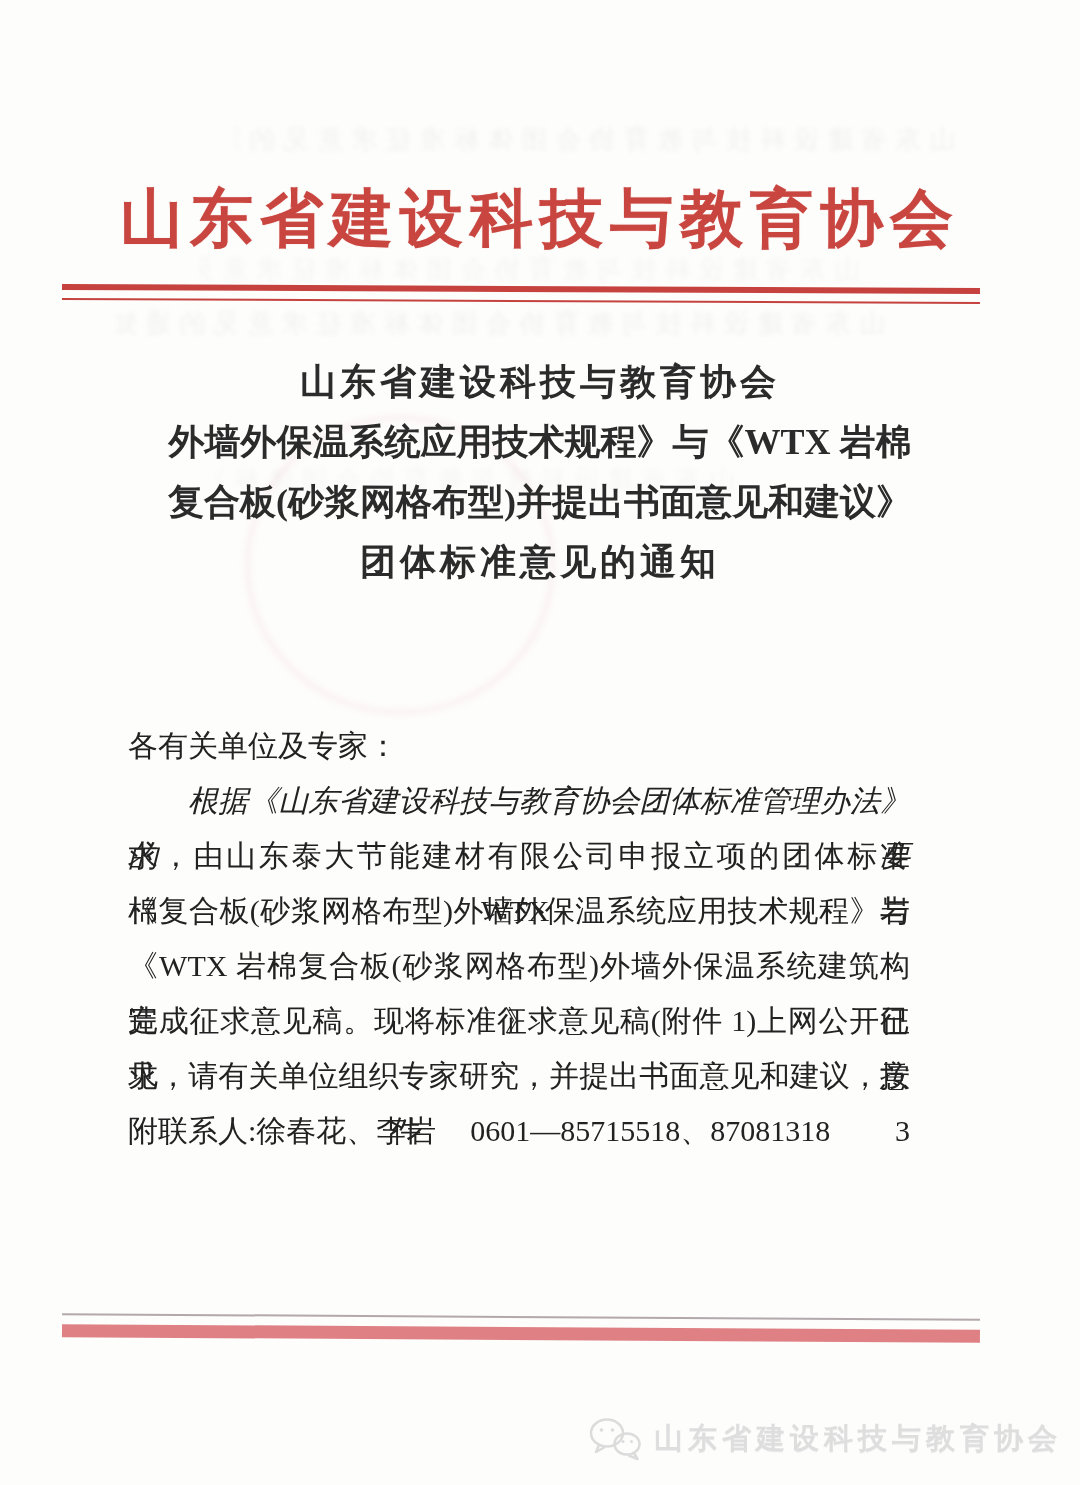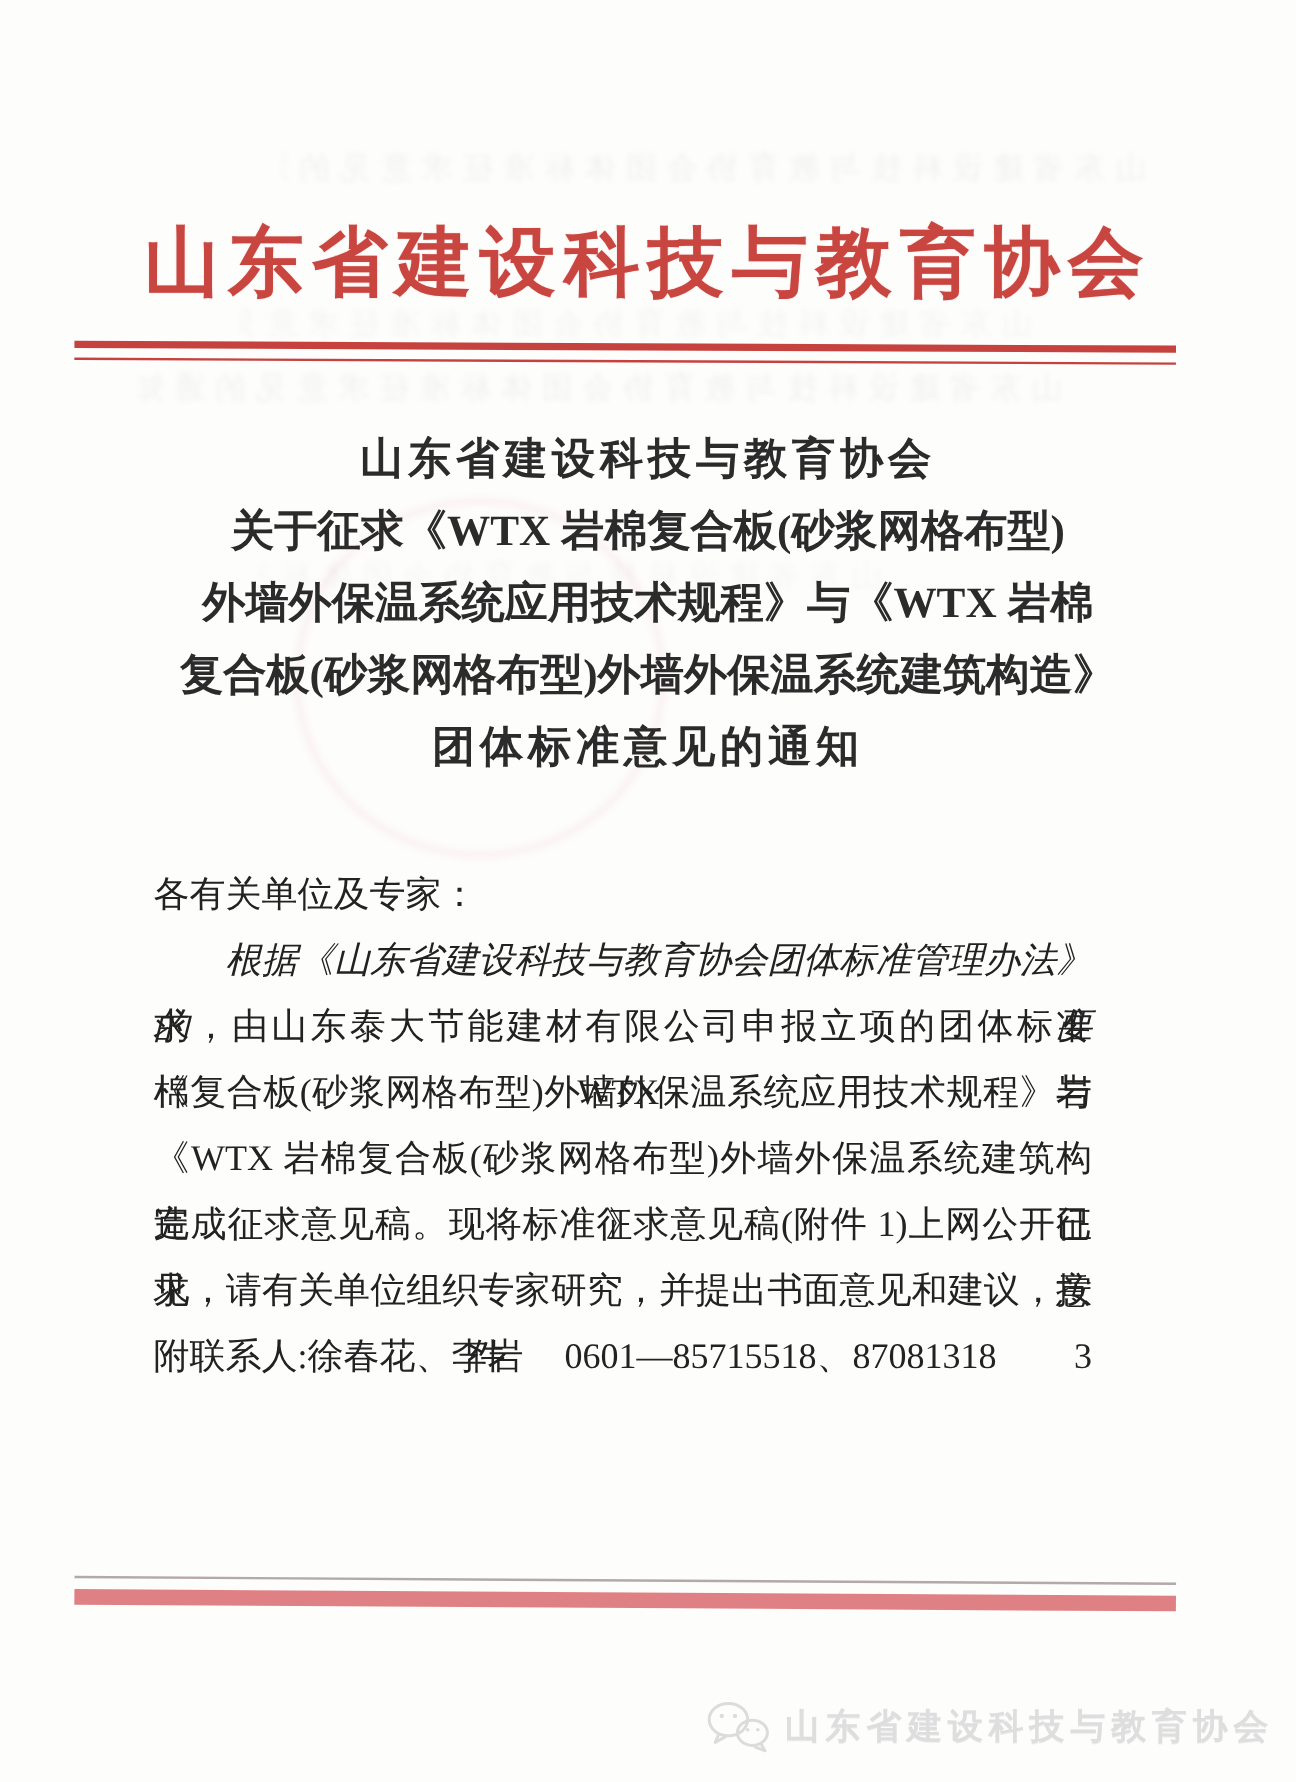--- a/index.html
+++ b/index.html
@@ -102,23 +102,22 @@
   <div class="seal-ghost"></div>
 
   <div class="masthead">山东省建设科技与教育协会</div>
   <div class="mast-rules">
     <div class="rule-thick-red"></div>
     <div class="rule-thin-red"></div>
   </div>
 
   <div class="doc-title">
     <div class="t-line sp">山东省建设科技与教育协会</div>
-    <div class="t-line">关于征求《WTX 岩棉复合板(砂浆网格布型)</div>
     <div class="t-line">外墙外保温系统应用技术规程》与《WTX 岩棉</div>
-    <div class="t-line">复合板(砂浆网格布型)外墙外保温系统建筑构造》</div>
+    <div class="t-line">复合板(砂浆网格布型)并提出书面意见和建议》</div>
     <div class="t-line sp">团体标准意见的通知</div>
   </div>
 
   <div class="letter-body">
     <div class="b-line">各有关单位及专家：</div>
     <div class="b-line j ind">根据《山东省建设科技与教育协会团体标准管理办法》的要</div>
     <div class="b-line j">求，由山东泰大节能建材有限公司申报立项的团体标准《WTX 岩</div>
     <div class="b-line j">棉复合板(砂浆网格布型)外墙外保温系统应用技术规程》与</div>
     <div class="b-line j">《WTX 岩棉复合板(砂浆网格布型)外墙外保温系统建筑构造》已</div>
     <div class="b-line j">完成征求意见稿。现将标准征求意见稿(附件 1)上网公开征求意</div>

